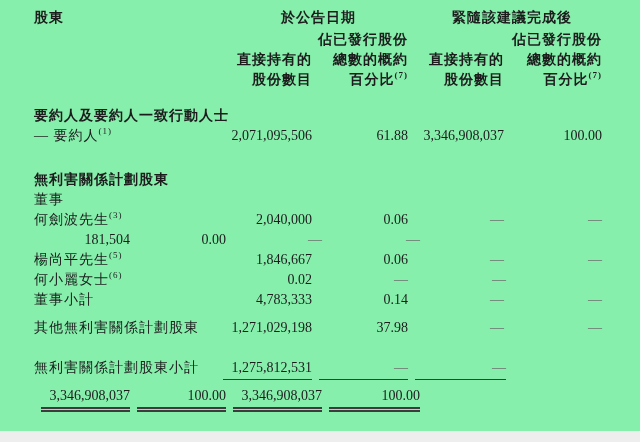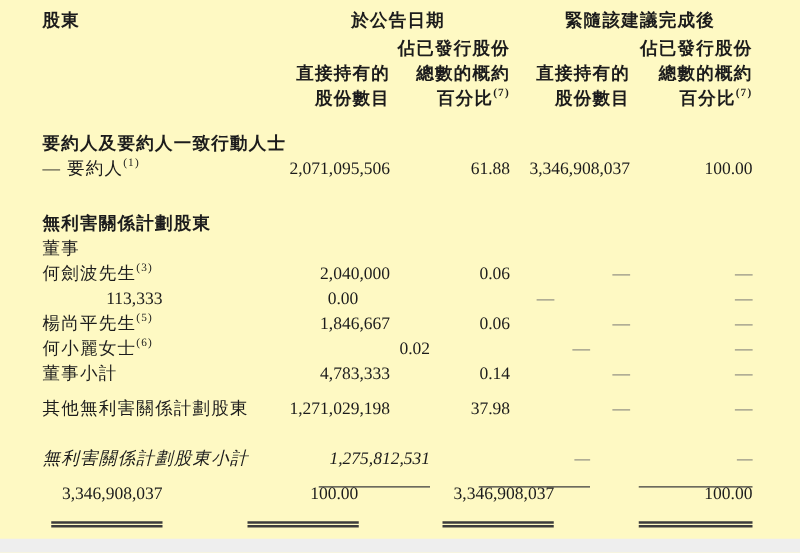--- a/index.html
+++ b/index.html
@@ -3,21 +3,21 @@
 <meta charset="utf-8">
 <style>
   html,body{margin:0;padding:0;}
   body{
     width:640px;height:442px;
     background:#ffffff;
     font-family:"Liberation Serif","DejaVu Serif",serif;
     color:#1c1c1c;
     overflow:hidden;
   }
-  .page{position:relative;width:640px;height:442px;background:#fef9c3;}
+  .page{position:relative;width:640px;height:442px;background:#86efac;}
 
   
   .h-top{position:absolute;top:8px;left:0;width:640px;height:20px;line-height:20px;font-weight:bold;font-size:14px;letter-spacing:1px;}
   .h-shareholder{position:absolute;left:34px;}
   .h-g1{position:absolute;left:281px;}
   .h-g2{position:absolute;left:452px;}
 
   .h-sub{position:absolute;top:30px;left:34px;width:568px;display:flex;align-items:flex-end;
          font-weight:bold;font-size:14px;letter-spacing:1px;}
   .h-sub .hcell{text-align:right;line-height:20px;}
@@ -26,35 +26,35 @@
   
   .lab{flex:0 0 182px;width:182px;white-space:nowrap;text-align:left;}
   .c1{flex:0 0 96px;width:96px;}
   .c2{flex:0 0 96px;width:96px;}
   .c3{flex:0 0 96px;width:96px;}
   .c4{flex:0 0 98px;width:98px;}
   .num{text-align:right;font-size:14px;white-space:nowrap;}
 
   
   .tbody{position:absolute;top:106px;left:34px;width:568px;}
-  .tr{display:flex;height:20px;line-height:20px;font-size:14px;justify-content:space-between;}
+  .tr{display:flex;height:20px;line-height:20px;font-size:14px;}
   .tr .lab{letter-spacing:1px;}
   .mt24{margin-top:24px;}
   .mt18{margin-top:8px;}
-  .mt20{margin-top:20px;font-style:italic;}
+  .mt20{margin-top:20px;}
 
   .bold .lab{font-weight:bold;}
   .ital .lab{}
 
   .dim{color:#6e6e6e;}
 
   sup{font-size:9px;line-height:0;vertical-align:6px;}
 
   
-  .uline{display:block;margin-left:7px;border-bottom:1.5px solid #3c3c3c;padding-bottom:11px;}
+  .uline{display:block;margin-left:7px;border-bottom:1.5px solid #3c3c3c;padding-bottom:1px;}
   .total .uline{border-bottom:5px double #3c3c3c;}
 
   
   .footer-strip{position:absolute;left:0;bottom:0;width:640px;height:11px;background:#eeeeee;}
 </style>
 </head>
 <body>
 
 <div class="page">
 
@@ -122,21 +122,21 @@
 
     <div class="tr">
       <div class="lab"><span>何劍波先生</span><sup>(3)</sup></div>
       <div class="num c1">2,040,000</div>
       <div class="num c2">0.06</div>
       <div class="num c3 dim">—</div>
       <div class="num c4 dim">—</div>
     </div>
 
     <div class="tr">
-      <div class="num c1">113,333</div>
+      <div class="num c1">181,504</div>
       <div class="num c2">0.00</div>
       <div class="num c3 dim">—</div>
       <div class="num c4 dim">—</div>
     </div>
 
     <div class="tr">
       <div class="lab"><span>楊尚平先生</span><sup>(5)</sup></div>
       <div class="num c1">1,846,667</div>
       <div class="num c2">0.06</div>
       <div class="num c3 dim">—</div>

